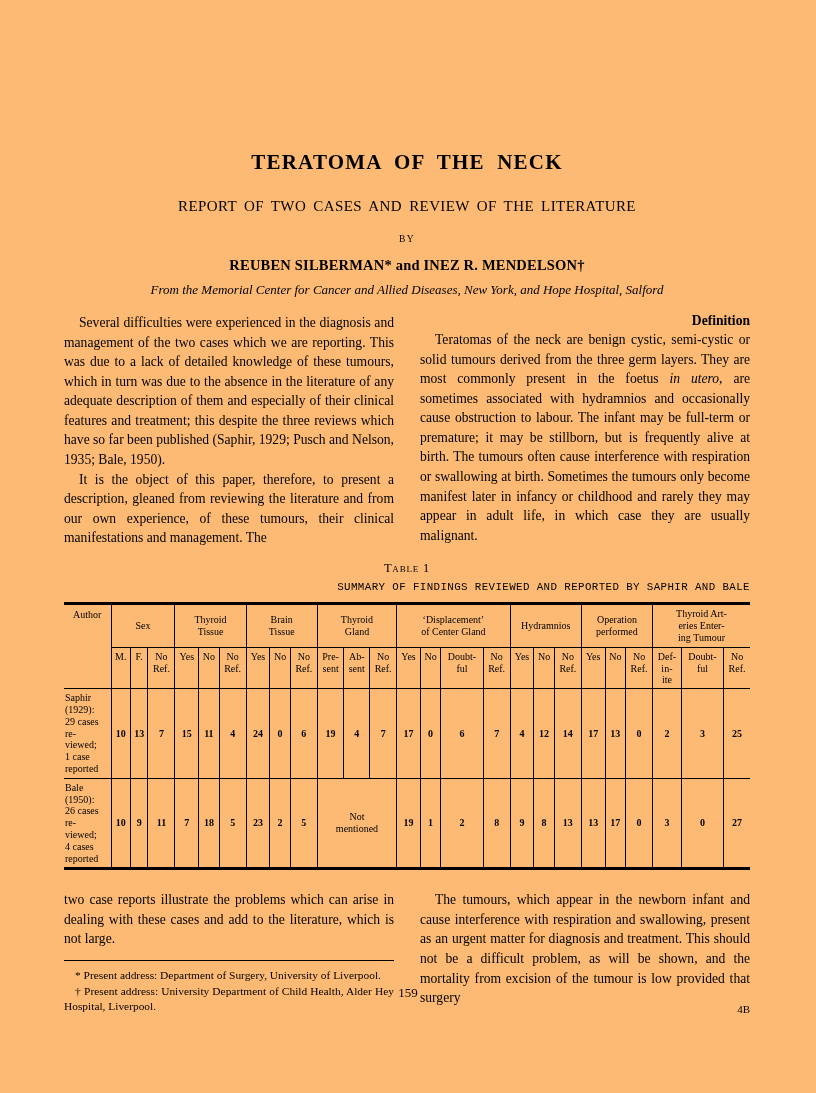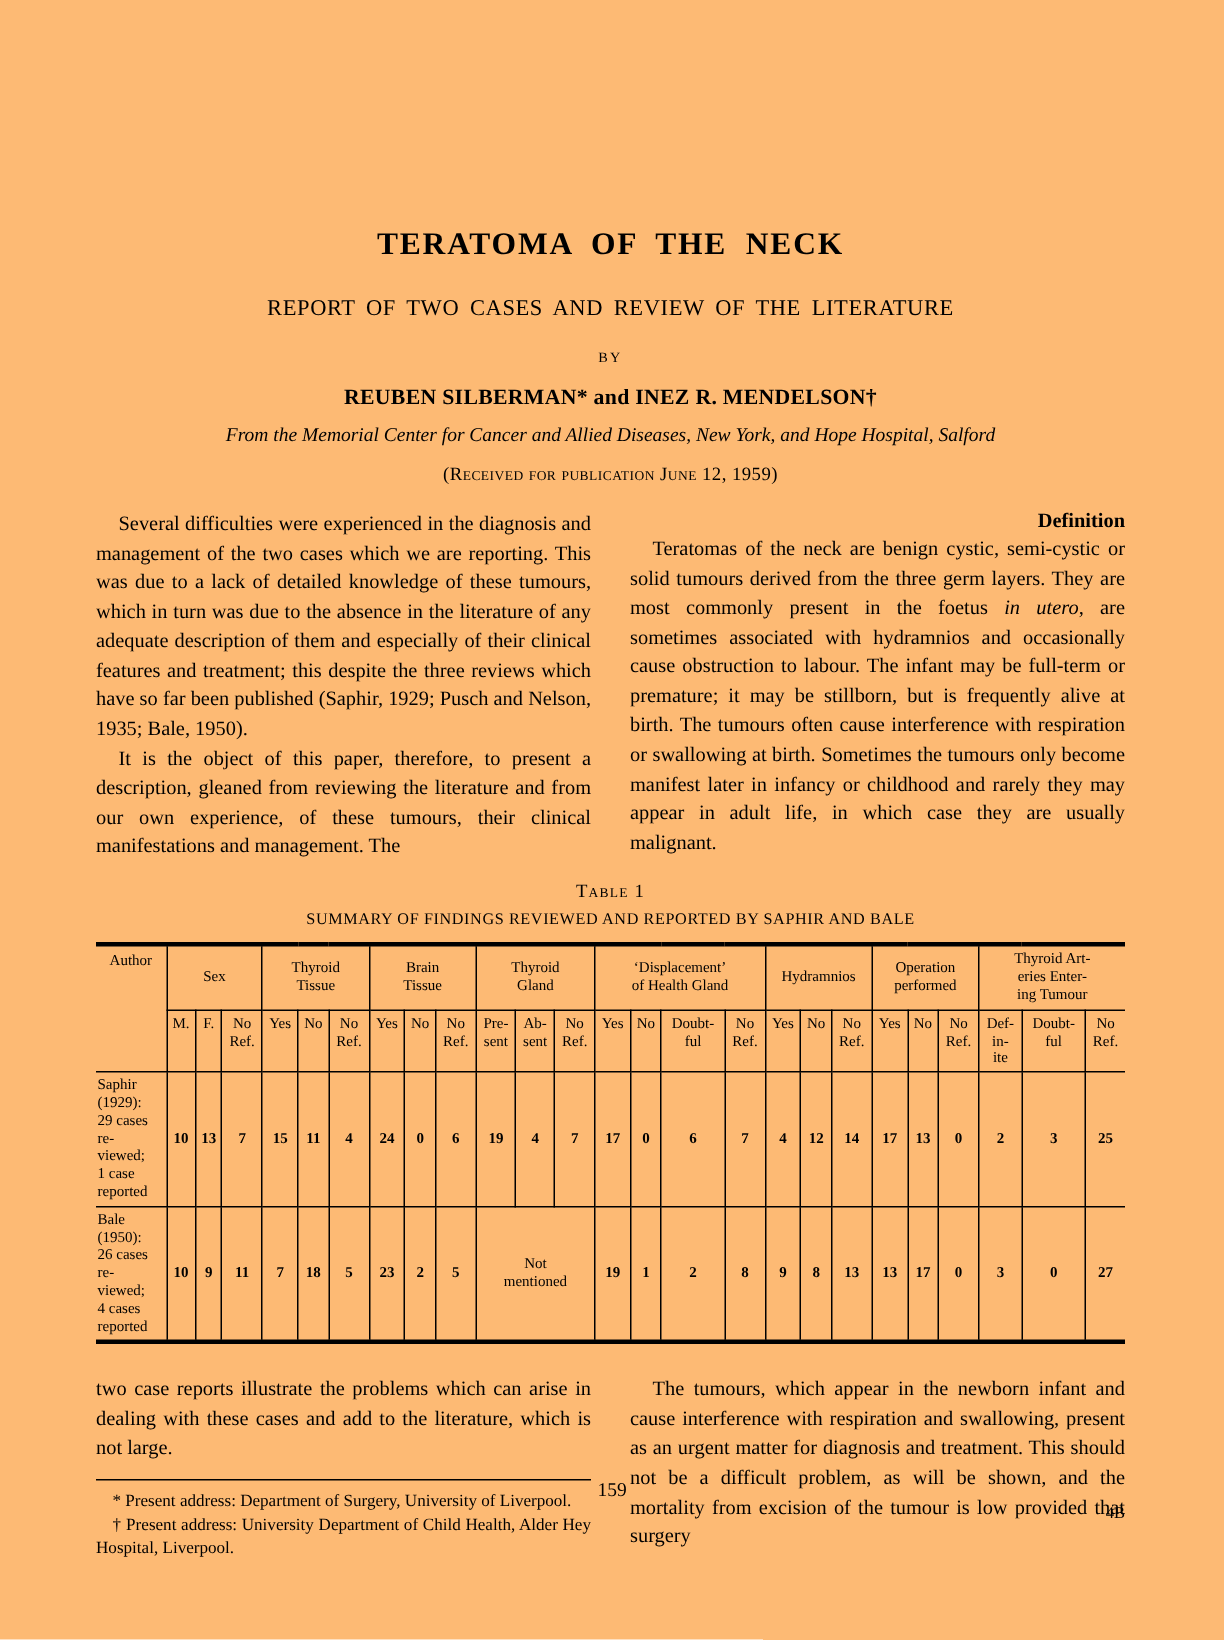--- a/index.html
+++ b/index.html
@@ -78,24 +78,25 @@
   
   .table-section { margin-top: 13px; }
   .table-caption-title {
     text-align: center;
     font-size: 12.5px;
     font-variant: small-caps;
     letter-spacing: 0.8px;
     margin-bottom: 5px;
   }
   .table-caption-subtitle {
-    text-align: center;
+    text-align: right;
     font-size: 10.8px;
     letter-spacing: 0.4px;
     margin-bottom: 9px;
+    font-family: Liberation Mono, monospace;
   }
   table.summary-table {
     width: 100%;
     border-collapse: collapse;
     border-top: 3px solid #000;
     border-bottom: 3px solid #000;
     font-size: 10px;
     line-height: 1.18;
   }
   .summary-table th, .summary-table td {
@@ -157,21 +158,20 @@
 <body>
 
 <div class="page">
 
   <header class="title-block">
     <div class="paper-title">TERATOMA OF THE NECK</div>
     <div class="paper-subtitle">REPORT OF TWO CASES AND REVIEW OF THE LITERATURE</div>
     <div class="by-label">BY</div>
     <div class="authors">REUBEN SILBERMAN* and INEZ R. MENDELSON†</div>
     <div class="affiliation">From the Memorial Center for Cancer and Allied Diseases, New York, and Hope Hospital, Salford</div>
-    <div class="received">(Received for publication June 12, 1959)</div>
   </header>
 
   <section class="two-col top-text">
     <div class="col">
       <p class="para indent">Several difficulties were experienced in the diagnosis and management of the two cases which we are reporting. This was due to a lack of detailed knowledge of these tumours, which in turn was due to the absence in the literature of any adequate description of them and especially of their clinical features and treatment; this despite the three reviews which have so far been published (Saphir, 1929; Pusch and Nelson, 1935; Bale, 1950).</p>
       <p class="para indent">It is the object of this paper, therefore, to present a description, gleaned from reviewing the literature and from our own experience, of these tumours, their clinical manifestations and management. The</p>
     </div>
     <div class="col">
       <div class="def-heading">Definition</div>
       <p class="para indent"><span>Teratomas of the neck are benign cystic, semi-cystic or solid tumours derived from the three germ layers. They are most commonly present in the foetus </span><em>in utero</em><span>, are sometimes associated with hydramnios and occasionally cause obstruction to labour. The infant may be full-term or premature; it may be stillborn, but is frequently alive at birth. The tumours often cause interference with respiration or swallowing at birth. Sometimes the tumours only become manifest later in infancy or childhood and rarely they may appear in adult life, in which case they are usually malignant.</span></p>
@@ -186,21 +186,21 @@
           <tr>
             <th class="group-head author-head" rowspan="2">Author</th>
             <th class="group-head" colspan="3">Sex</th>
             <th class="group-head" colspan="3">Thyroid
 Tissue</th>
             <th class="group-head" colspan="3">Brain
 Tissue</th>
             <th class="group-head" colspan="3">Thyroid
 Gland</th>
             <th class="group-head" colspan="4">‘Displacement’
-of Health Gland</th>
+of Center Gland</th>
             <th class="group-head" colspan="3">Hydramnios</th>
             <th class="group-head" colspan="3">Operation
 performed</th>
             <th class="group-head" colspan="3">Thyroid Art-
 eries Enter-
 ing Tumour</th>
           </tr>
           <tr>
             <th class="sub-head">M.</th>
             <th class="sub-head">F.</th>

